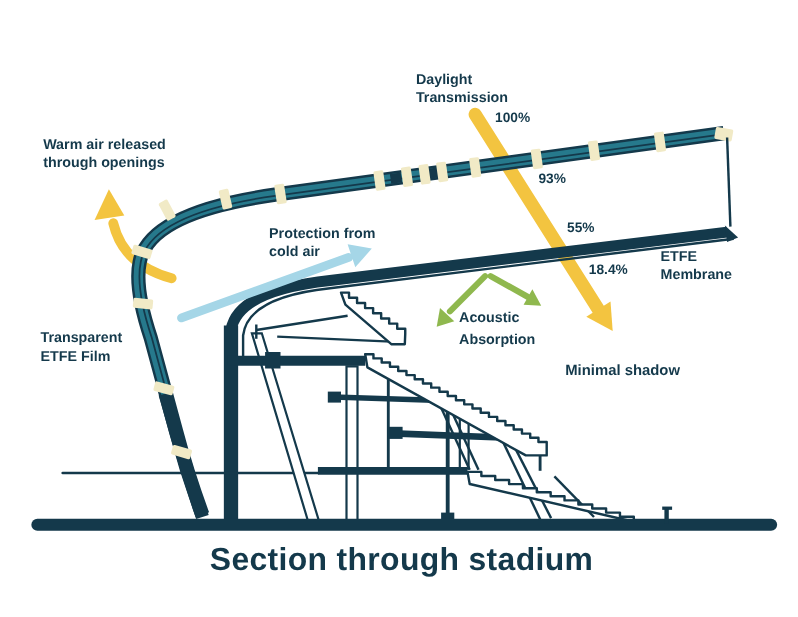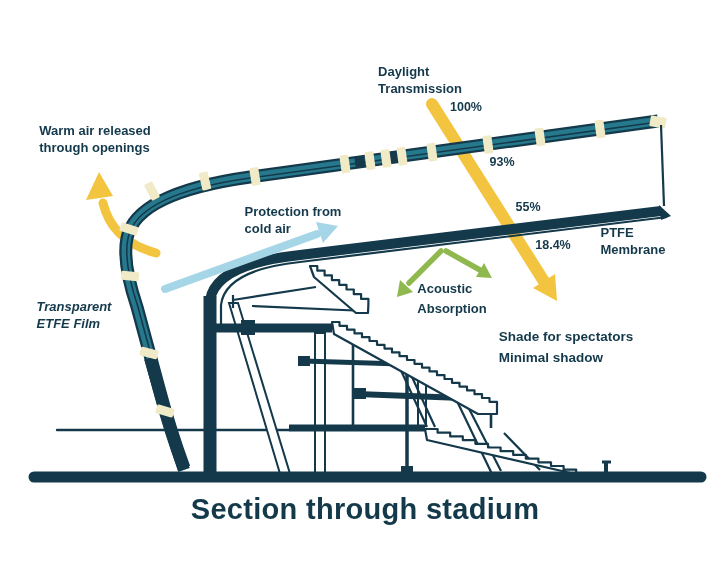--- a/index.html
+++ b/index.html
@@ -154,34 +154,33 @@
   <div class="lbl" style="left:95px;top:122px;">
     <div>Warm air released</div>
     <div>through openings</div>
   </div>
 
   <div class="lbl" style="left:257px;top:203px;margin-left:36px;">
     <div>Protection from</div>
     <div>cold air</div>
   </div>
 
-  <div class="lbl" style="left:74px;top:298px;font-style:italic;">
+  <div class="lbl" style="left:74px;top:298px;">
     <div>Transparent</div>
     <div>ETFE Film</div>
   </div>
 
   <div class="lbl" style="left:633px;top:224px;">
-    <div>PTFE</div>
+    <div>ETFE</div>
     <div>Membrane</div>
   </div>
 
   <div class="lbl" style="left:452px;top:279px;line-height:20px;">
     <div>Acoustic</div>
     <div>Absorption</div>
   </div>
 
   <div class="lbl" style="left:566px;top:326px;font-size:13.5px;line-height:21px;">
-    <div>Shade for spectators</div>
     <div>Minimal shadow</div>
   </div>
 
   <div class="title" style="left:365px;top:493px;">Section through stadium</div>
 </div>
 
 </body></html>

